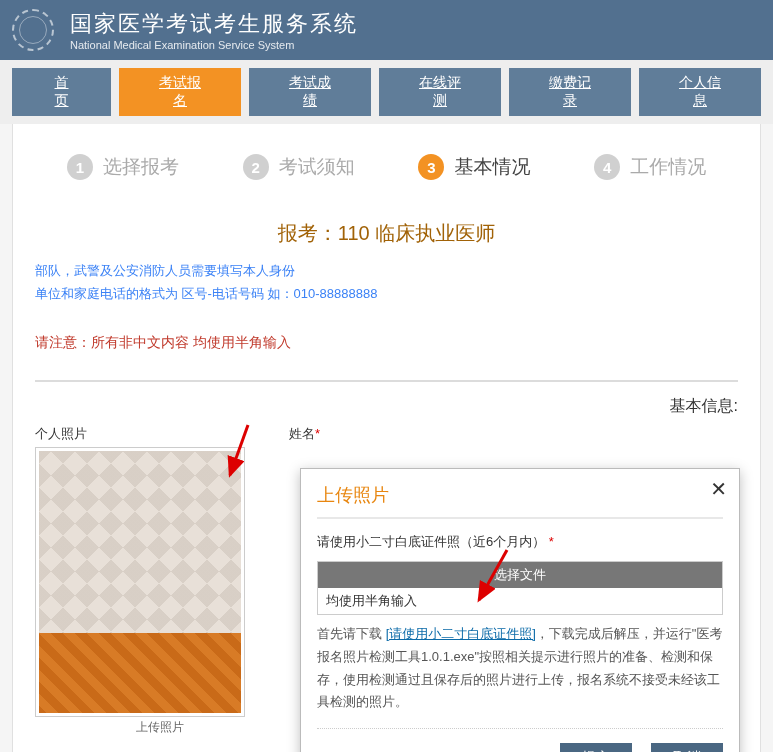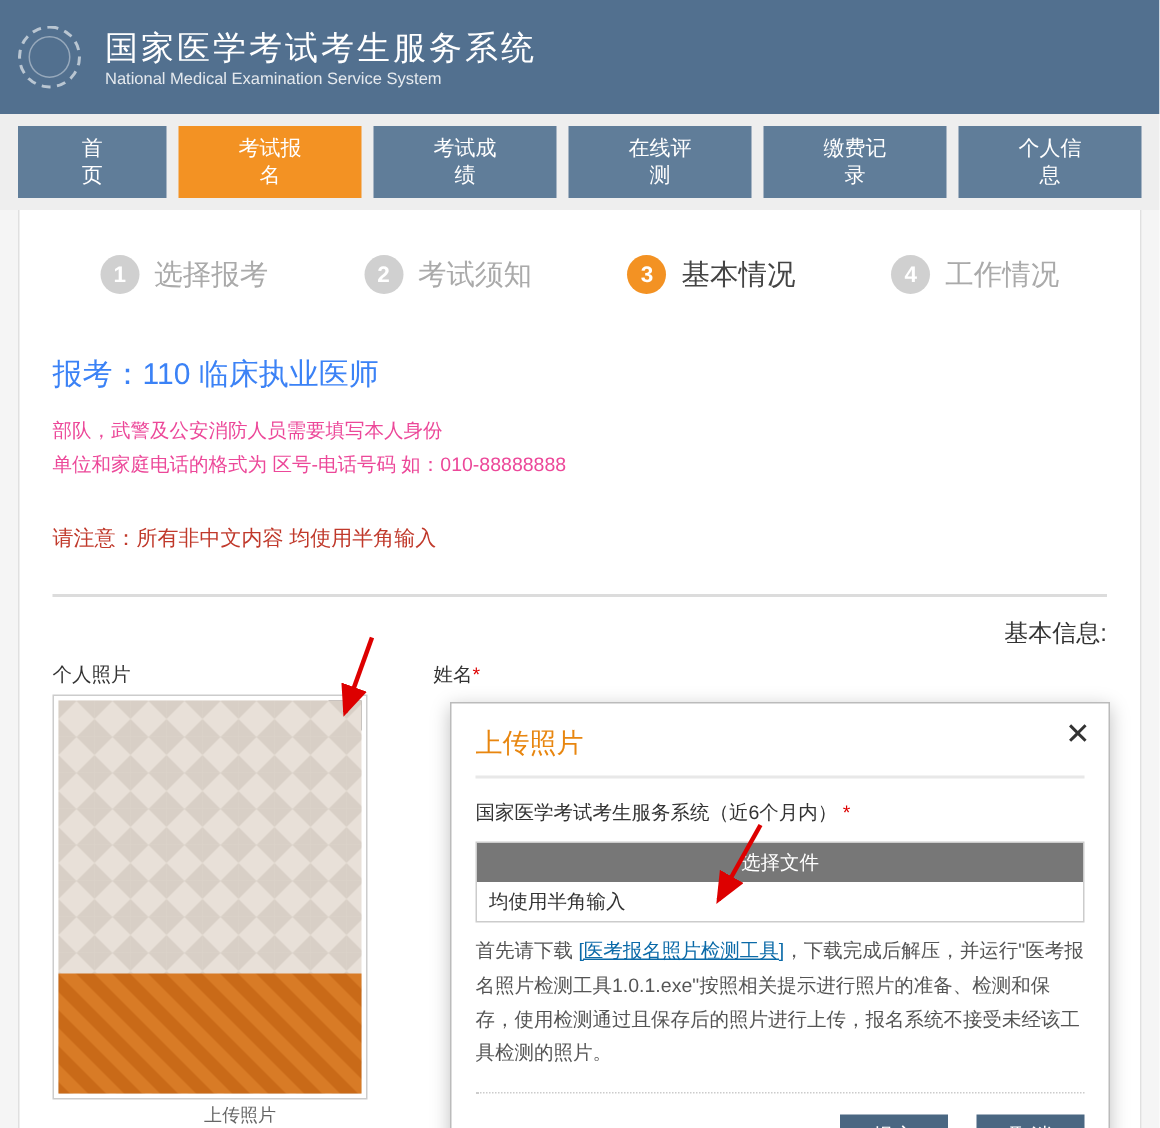--- a/index.html
+++ b/index.html
@@ -1,40 +1,40 @@
 <!DOCTYPE html>
 <html><head>
   <meta charset="utf-8">
   <style>
     * { margin: 0; padding: 0; box-sizing: border-box; }
     body { font-family: "Microsoft YaHei", Arial, sans-serif; font-size: 14px; background: #f5f5f5; overflow: hidden; width: 773px; height: 752px; }
     
-    .header { background: #52708f; height: 76px; display: flex; align-items: center; padding: 0 12px; }
+    .header { background: #52708f; height: 60px; display: flex; align-items: center; padding: 0 12px; }
     .logo { width: 42px; height: 42px; border: 2px dashed rgba(255,255,255,0.6); border-radius: 50%; margin-right: 16px; display: flex; align-items: center; justify-content: center; color: #fff; font-size: 10px; }
     .logo-inner { width: 28px; height: 28px; border: 1px solid rgba(255,255,255,0.4); border-radius: 50%; }
     .title-block { color: #fff; }
     .title-cn { font-size: 22px; letter-spacing: 2px; }
     .title-en { font-size: 11px; opacity: 0.85; }
     
     .navbar { display: flex; gap: 8px; padding: 8px 12px; background: #eee; }
-    .nav-btn { padding: 6px 38px; background: #607d99; color: #fff; border: none; cursor: pointer; font-size: 14px; }
+    .nav-btn { padding: 6px 38px; background: #607d99; color: #fff; border: none; cursor: pointer; font-size: 14px; text-decoration: underline; }
     .nav-btn.active { background: #f39223; }
     
     .content { background: #fff; margin: 0 12px; border: 1px solid #e0e0e0; border-top: none; padding: 30px 22px 0; height: 640px; position: relative; }
     
     .steps { display: flex; align-items: center; justify-content: space-around; margin-bottom: 40px; }
     .step { display: flex; align-items: center; gap: 10px; }
     .step-num { width: 26px; height: 26px; border-radius: 50%; display: flex; align-items: center; justify-content: center; font-weight: bold; font-size: 15px; }
     .step-num.inactive { background: #d0d0d0; color: #fff; }
     .step-num.active { background: #f39223; color: #fff; }
     .step-label { font-size: 19px; color: #444; }
     .step-label.inactive { color: #aaa; }
     
-    .exam-title { color: #3b82f6; font-size: 20px; margin-bottom: 12px; }
-    .warn { color: #ec4899; font-size: 13px; line-height: 1.8; }
+    .exam-title { color: #a16207; font-size: 20px; margin-bottom: 12px; text-align: center; }
+    .warn { color: #3b82f6; font-size: 13px; line-height: 1.8; }
     .warn2 { color: #c0392b; font-size: 14px; margin-top: 28px; margin-bottom: 28px; }
     
     .hr { border: none; border-top: 2px solid #dcdcdc; margin: 10px 0 14px; }
     .section-title { font-size: 16px; color: #333; margin-bottom: 8px; text-align: right; }
     
     .form-row { display: flex; }
     .photo-section { width: 250px; }
     .form-fields { flex: 1; padding-left: 4px; position: relative; }
     .field-label { font-size: 13px; color: #333; margin-bottom: 4px; }
     .req { color: #d00; }
@@ -157,26 +157,26 @@
       <marker id="ah2" markerWidth="8" markerHeight="8" refX="6" refY="3" orient="auto">
         <path d="M0,0 L7,3 L0,6 Z" fill="#d00"></path>
       </marker>
     </defs>
   <line x1="70" y1="5" x2="42" y2="55" stroke="#d00" stroke-width="3" marker-end="url(#ah2)"></line>
 </svg>
 
 <div class="modal">
   <span class="modal-close">✕</span>
   <div class="modal-title">上传照片</div>
-  <div class="modal-tip"><span>国家医学考试考生服务系统（近6个月内）</span><span class="req">&nbsp;*</span></div>
+  <div class="modal-tip"><span>请使用小二寸白底证件照（近6个月内）</span><span class="req">&nbsp;*</span></div>
   <div class="file-row">
     <button class="file-btn">选择文件</button>
     <div class="file-status">均使用半角输入</div>
   </div>
   <div class="modal-desc">
-    <span>首先请下载 </span><a href="#" class="modal-link">[医考报名照片检测工具]</a><span>，下载完成后解压，并运行"医考报名照片检测工具1.0.1.exe"按照相关提示进行照片的准备、检测和保存，使用检测通过且保存后的照片进行上传，报名系统不接受未经该工具检测的照片。</span>
+    <span>首先请下载 </span><a href="#" class="modal-link">[请使用小二寸白底证件照]</a><span>，下载完成后解压，并运行"医考报名照片检测工具1.0.1.exe"按照相关提示进行照片的准备、检测和保存，使用检测通过且保存后的照片进行上传，报名系统不接受未经该工具检测的照片。</span>
   </div>
   <hr class="modal-hr">
   <div class="modal-actions">
     <button class="abtn">提交</button>
     <button class="abtn">取消</button>
   </div>
 </div>
 
 </body></html>

